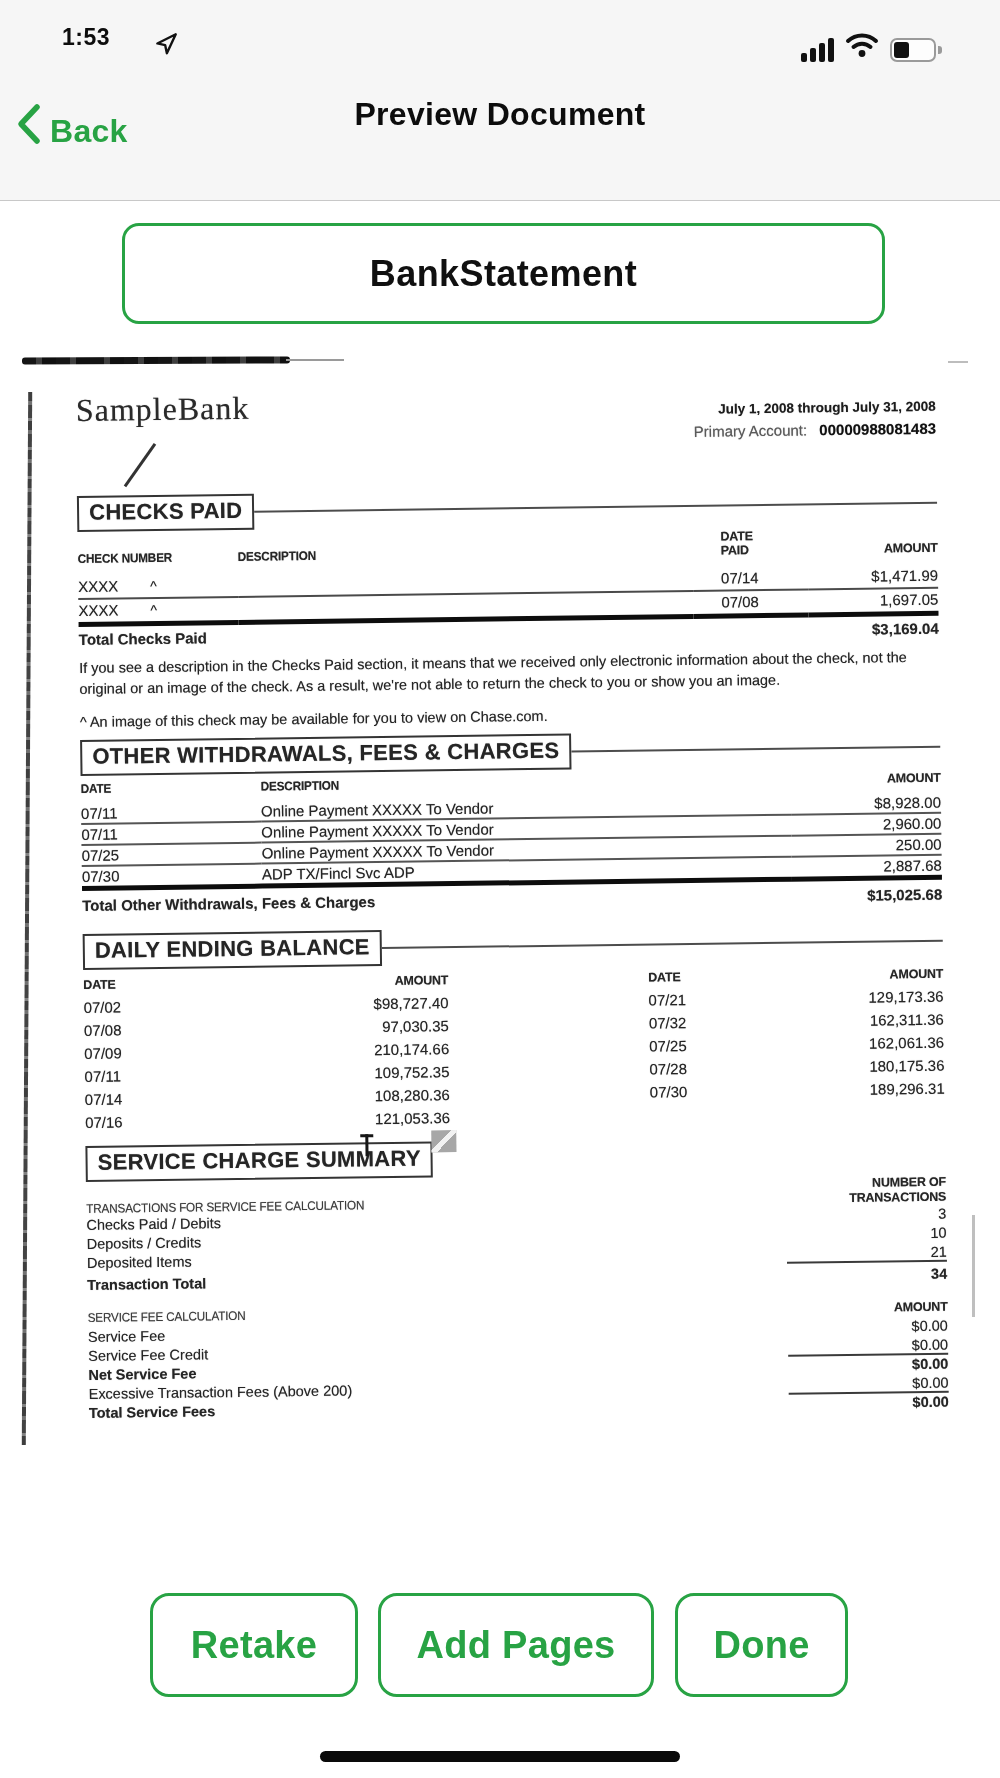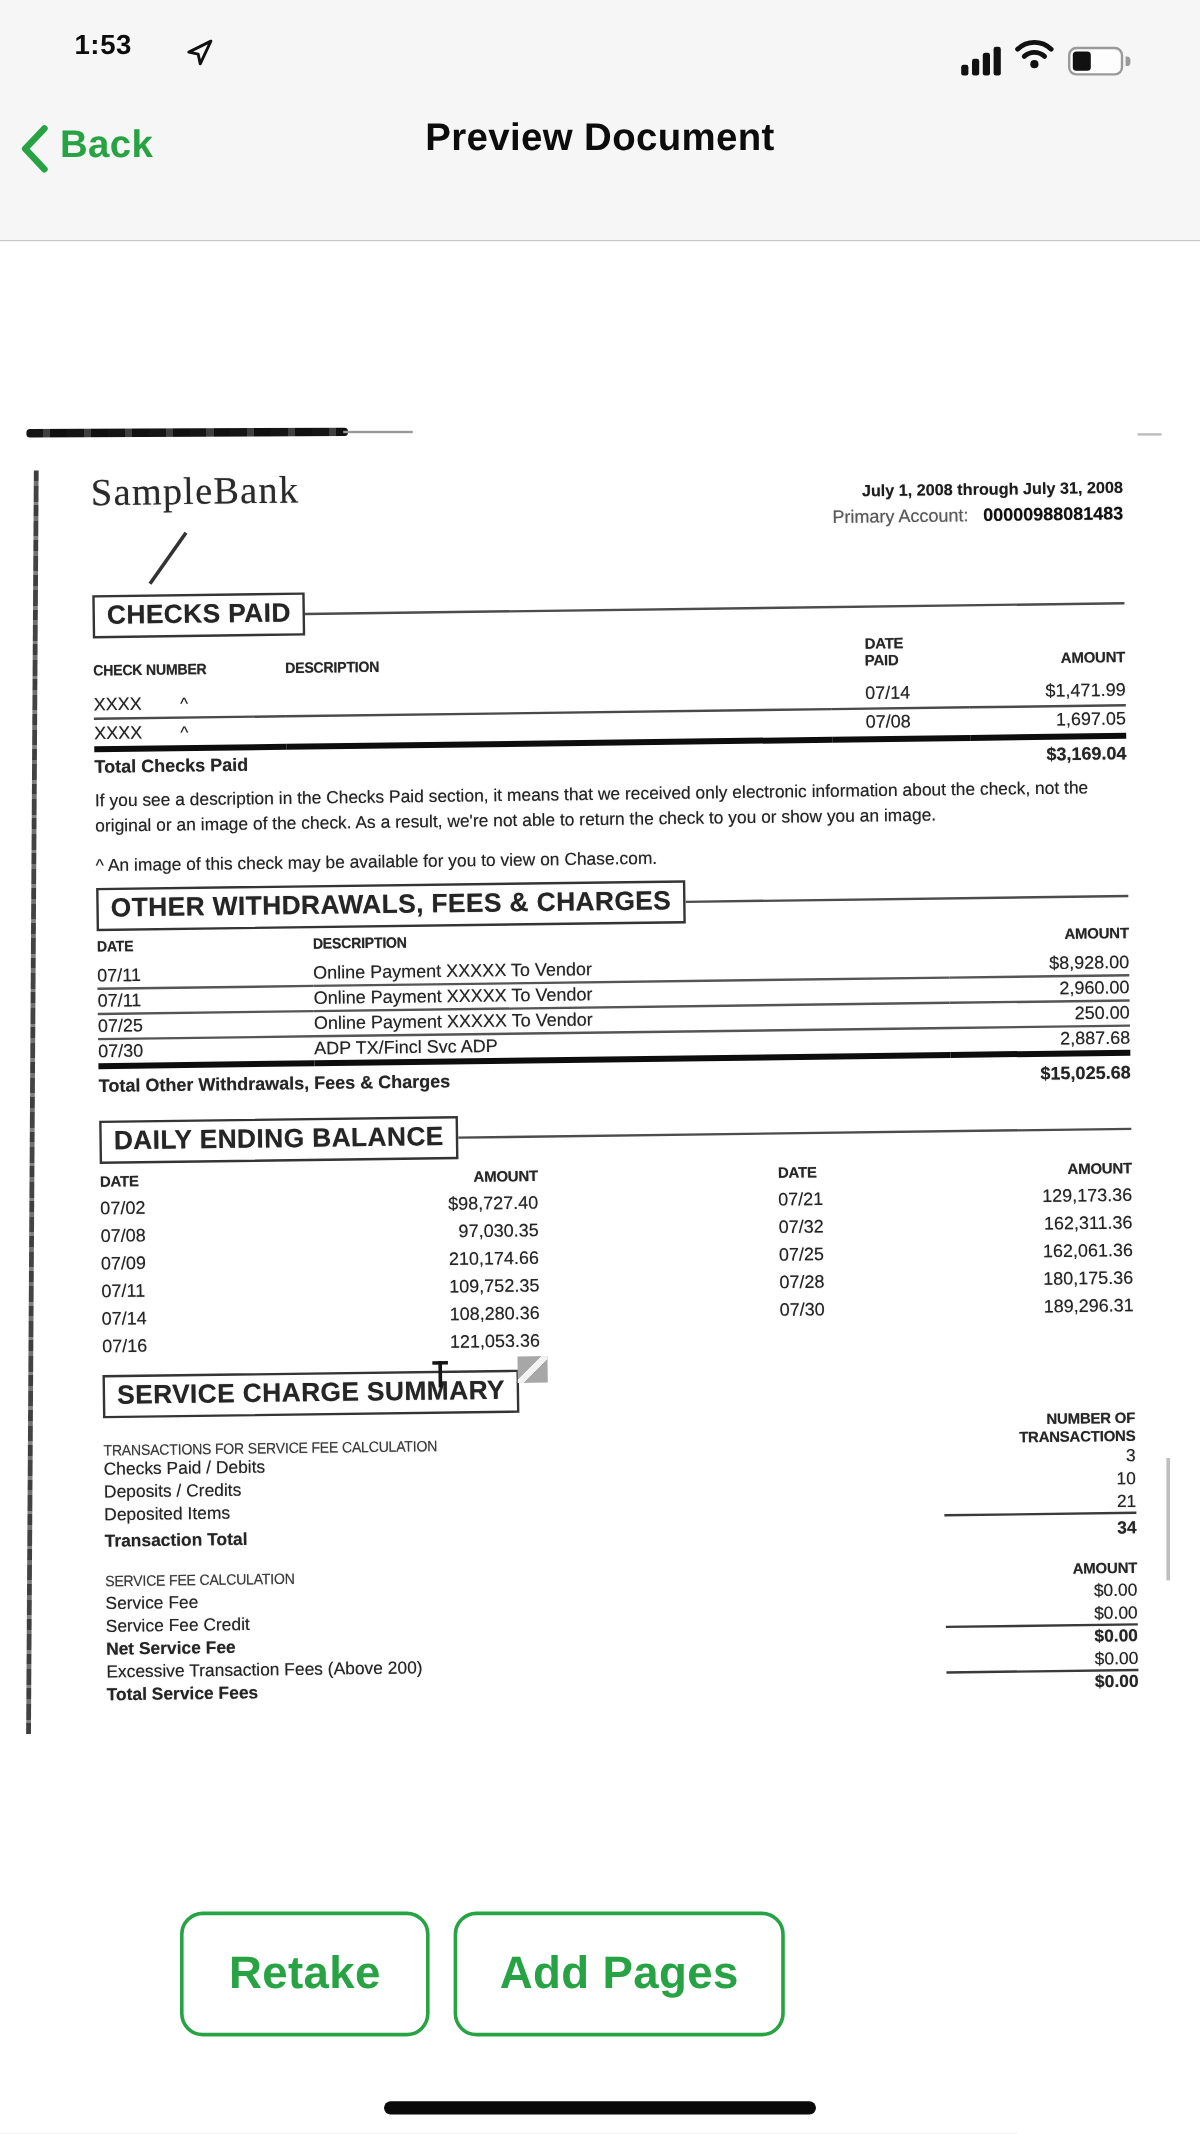--- a/index.html
+++ b/index.html
@@ -13,21 +13,21 @@
   .loc-arrow{position:absolute;left:153px;top:31px;}
   .status-icons{position:absolute;right:58px;top:33px;display:flex;align-items:flex-end;gap:11px;}
   .sigbars{display:flex;align-items:flex-end;gap:3px;height:24px;}
   .sigbars i{display:block;width:6px;background:#111;border-radius:2px;}
   .battery{position:relative;width:52px;height:24px;}
   .batt-body{position:absolute;left:0;top:0;width:46px;height:24px;border:2px solid #9a9a9a;border-radius:7px;background:#fdfdfd;box-sizing:border-box;}
   .batt-fill{position:absolute;left:4px;top:4px;width:15px;height:16px;background:#111;border-radius:3px;}
   .batt-cap{position:absolute;right:0;top:8px;width:4px;height:8px;background:#9a9a9a;border-radius:0 3px 3px 0;}
   .nav-title{position:absolute;top:96px;left:0;width:1000px;text-align:center;
              font-size:32px;font-weight:700;color:#0c0c0c;letter-spacing:.3px;}
-  .back-btn{position:absolute;left:14px;top:102px;display:flex;align-items:flex-start;gap:8px;cursor:pointer;}
+  .back-btn{position:absolute;left:14px;top:102px;display:flex;align-items:flex-end;gap:8px;cursor:pointer;}
   .back-label{font-size:32px;font-weight:700;letter-spacing:.3px;}
 
   
   .pill{position:absolute;left:122px;top:223px;width:757px;height:95px;background:#fff;
         border:3px solid #28a344;border-radius:17px;display:flex;align-items:center;justify-content:center;}
   .pill span{font-size:36px;font-weight:700;color:#101010;letter-spacing:.4px;}
 
   
   .document{position:absolute;left:0;top:352px;width:1000px;height:1130px;color:#252525;}
   .smear{position:absolute;left:22px;top:5px;width:268px;height:7px;border-radius:3px;
@@ -144,20 +144,23 @@
     <div class="back-btn">
       <span>
         <svg width="28" height="44" viewBox="0 0 28 44">
             <polyline points="23,5 7,22 23,39" fill="none" stroke="#28a344" stroke-width="5.5" stroke-linecap="round" stroke-linejoin="round"></polyline>
           </svg>
       </span>
       <span class="back-label green">Back</span>
     </div>
   </div>
 
+  <div class="pill">
+    <span>BankStatement</span>
+  </div>
 
   <div class="document">
     <div class="smear"></div>
     <div class="smear-thin"></div>
     <div class="corner-dash"></div>
     <div class="edge-line"></div>
     <div class="right-faint"></div>
 
     <div class="stmt">
 
@@ -366,15 +369,18 @@
 
     </div>
   </div>
 
   <div class="action-btn btn-add">
     <span>Add Pages</span>
   </div>
   <div class="action-btn btn-retake">
     <span>Retake</span>
   </div>
+  <div class="action-btn btn-done">
+    <span>Done</span>
+  </div>
 
   <div class="home-indicator"></div>
 </div>
 
 </body></html>

